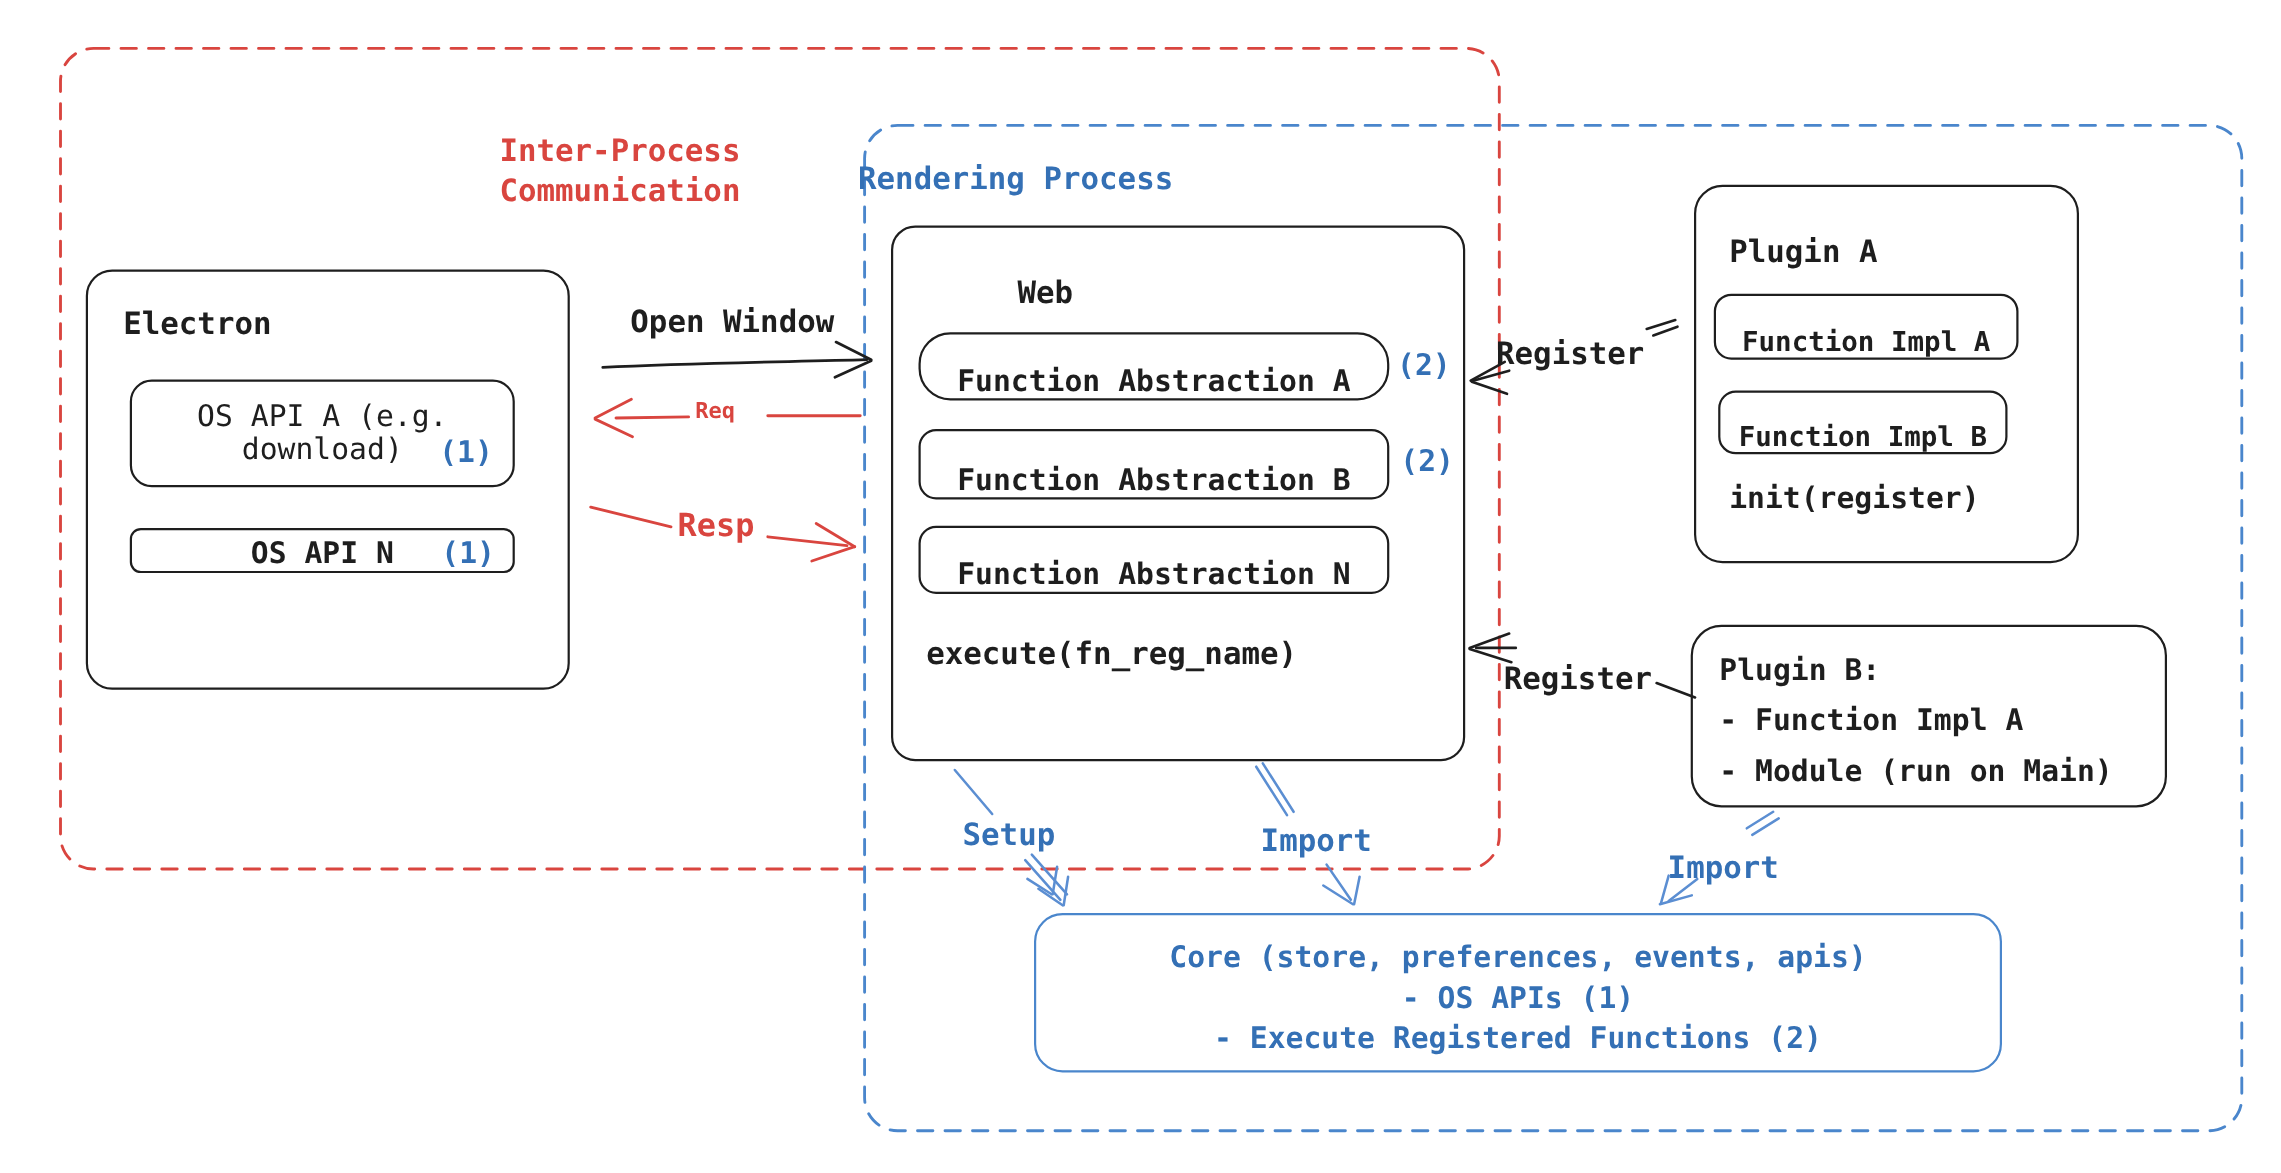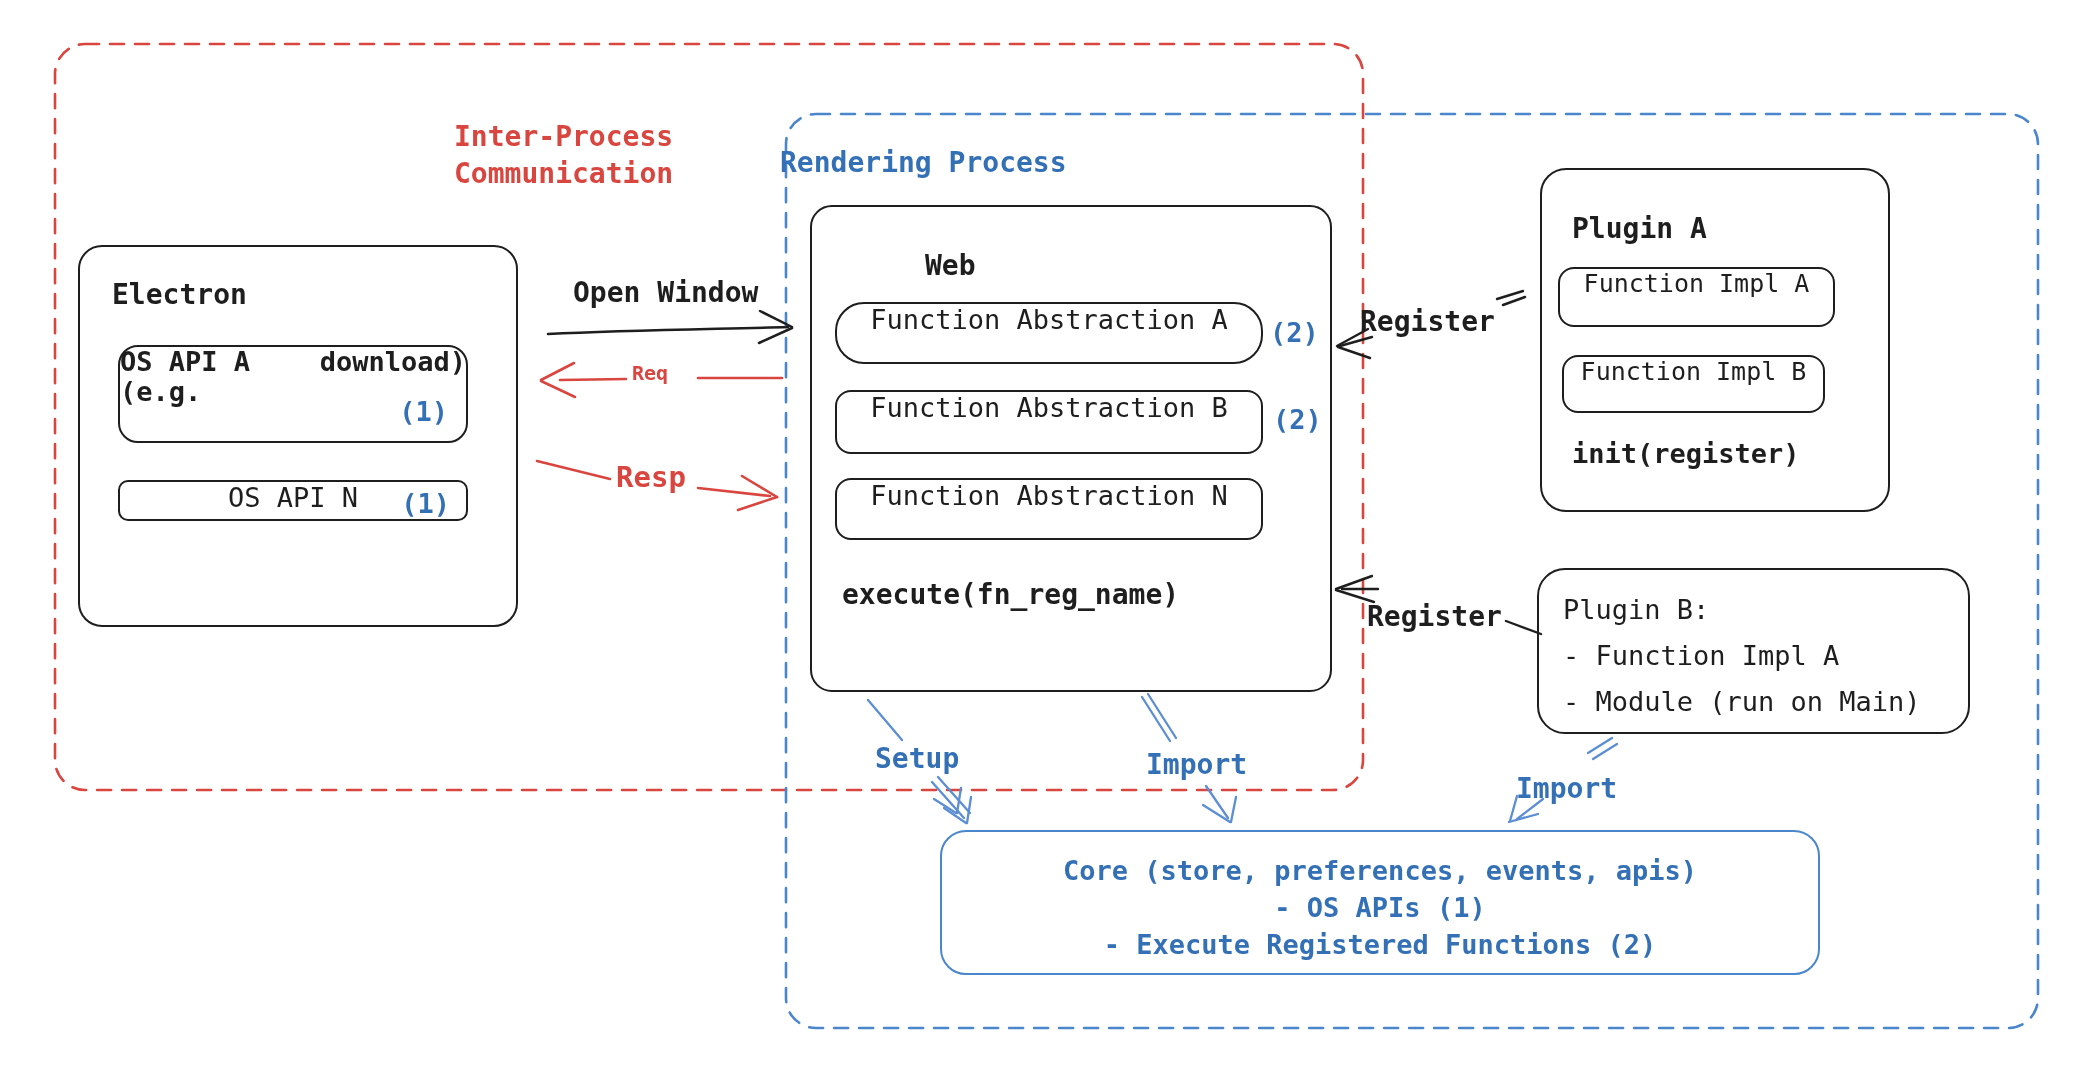--- a/index.html
+++ b/index.html
@@ -14,21 +14,21 @@
   .canvas{
     position:relative;width:2074px;height:1066px;background:#ffffff;overflow:hidden;
     font-family:"DejaVu Sans Mono", monospace;color:var(--ink);margin-left:20px;
   }
   svg.overlay{position:absolute;left:0;top:0;width:2074px;height:1066px;z-index:1}
   .box{position:absolute;border:2.5px solid var(--ink);border-radius:24px;background:transparent;z-index:2}
   .bluebox{border-color:var(--blue-border);border-width:2px}
   .lbl{position:absolute;font-weight:600;font-size:28px;line-height:1.2;white-space:pre;z-index:3}
   .red{color:var(--red)}
   .blue{color:var(--blue-text)}
-  .center-flex{display:flex;align-items:flex-start;justify-content:center;height:100%;font-weight:400;font-size:27px}
+  .center-flex{display:flex;align-items:flex-end;justify-content:center;height:100%;font-weight:700;font-size:27px}
   .badge{position:absolute;font-weight:600;font-size:27px;color:var(--blue-text)}
   .multiline{line-height:37px}
 </style>
 </head>
 <body>
 
 <div class="canvas">
 
   <svg class="overlay" viewBox="0 0 2074 1066" fill="none" stroke-linecap="round" stroke-linejoin="round">
 
@@ -99,21 +99,21 @@
 
   <div class="lbl red multiline" style="left:434px;top:118px"><span>Inter-Process</span>
 <span>Communication</span></div>
 
   <div class="lbl blue" style="left:760px;top:146px">Rendering Process</div>
 
   <div class="box" style="left:58px;top:245px;width:440px;height:382px"></div>
   <div class="lbl" style="left:92px;top:278px">Electron</div>
 
   <div class="box" style="left:98px;top:345px;width:350px;height:98px;border-radius:20px;border-width:2px">
-    <div style="display:flex;justify-content:center;height:100%;font-weight:700;font-size:27px;line-height:30px">
+    <div style="display:flex;flex-direction:column;justify-content:center;align-items:center;height:100%;font-weight:400;font-size:27px;line-height:30px">
       <span>OS API A (e.g.</span>
       <span>download)</span>
     </div>
     <span class="badge" style="right:18px;bottom:14px">(1)</span>
   </div>
 
   <div class="box" style="left:98px;top:480px;width:350px;height:41px;border-radius:10px;border-width:2px">
     <div class="center-flex">
       <span>OS API N</span>
     </div>
@@ -161,21 +161,21 @@
       </div>
   </div>
   <div class="box" style="left:1542px;top:355px;width:263px;height:58px;border-radius:16px;border-width:2px">
     <div class="center-flex" style="font-size:25px">
         <span>Function Impl B</span>
       </div>
   </div>
   <div class="lbl" style="left:1552px;top:438px;font-size:27px">init(register)</div>
 
   <div class="box" style="left:1517px;top:568px;width:433px;height:166px;border-radius:28px">
-    <div style="padding:17px 0 0 24px;font-weight:400;font-size:27px;line-height:46px">
+    <div style="padding:17px 0 0 24px;font-weight:700;font-size:27px;line-height:46px">
       <div>Plugin B:</div>
       <div>- Function Impl A</div>
       <div>- Module (run on Main)</div>
     </div>
   </div>
 
   <div class="lbl blue" style="left:855px;top:742px">Setup</div>
   <div class="lbl blue" style="left:1126px;top:748px">Import</div>
   <div class="lbl blue" style="left:1496px;top:772px">Import</div>
 

